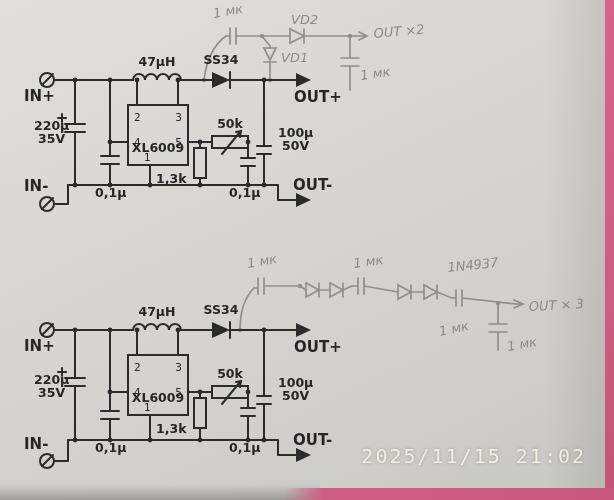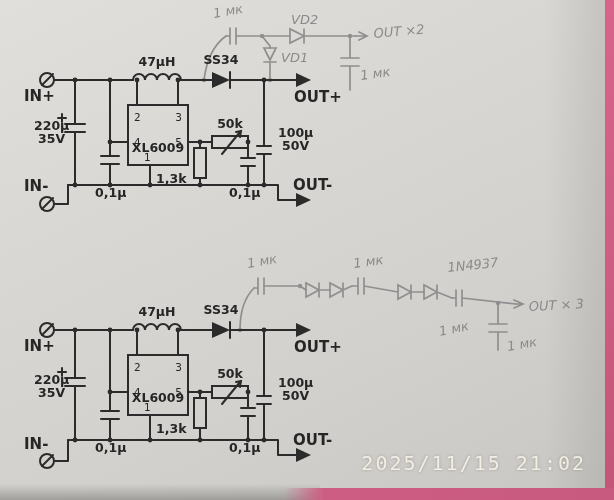--- a/index.html
+++ b/index.html
@@ -32,21 +32,21 @@
   }
   .shadow-bl{
     position:absolute;left:0;bottom:0;width:320px;height:16px;
     background:linear-gradient(to top,rgba(80,78,74,0.38),rgba(80,78,74,0));
   }
   .shade-right{
     position:absolute;right:9px;top:0;width:60px;height:100%;
     background:linear-gradient(to right,rgba(110,108,104,0),rgba(110,108,104,0.18));
   }
   .timestamp{
-    position:absolute;right:28px;bottom:25px;
+    position:absolute;right:28px;bottom:32px;
     font:400 20px "DejaVu Sans Mono",monospace;letter-spacing:2px;
     color:rgba(252,246,236,0.88);
     text-shadow:0 0 3px rgba(120,112,100,0.55);
     margin-left:17px;
   }
 </style>
 </head>
 <body>
 
 <div class="stage">

